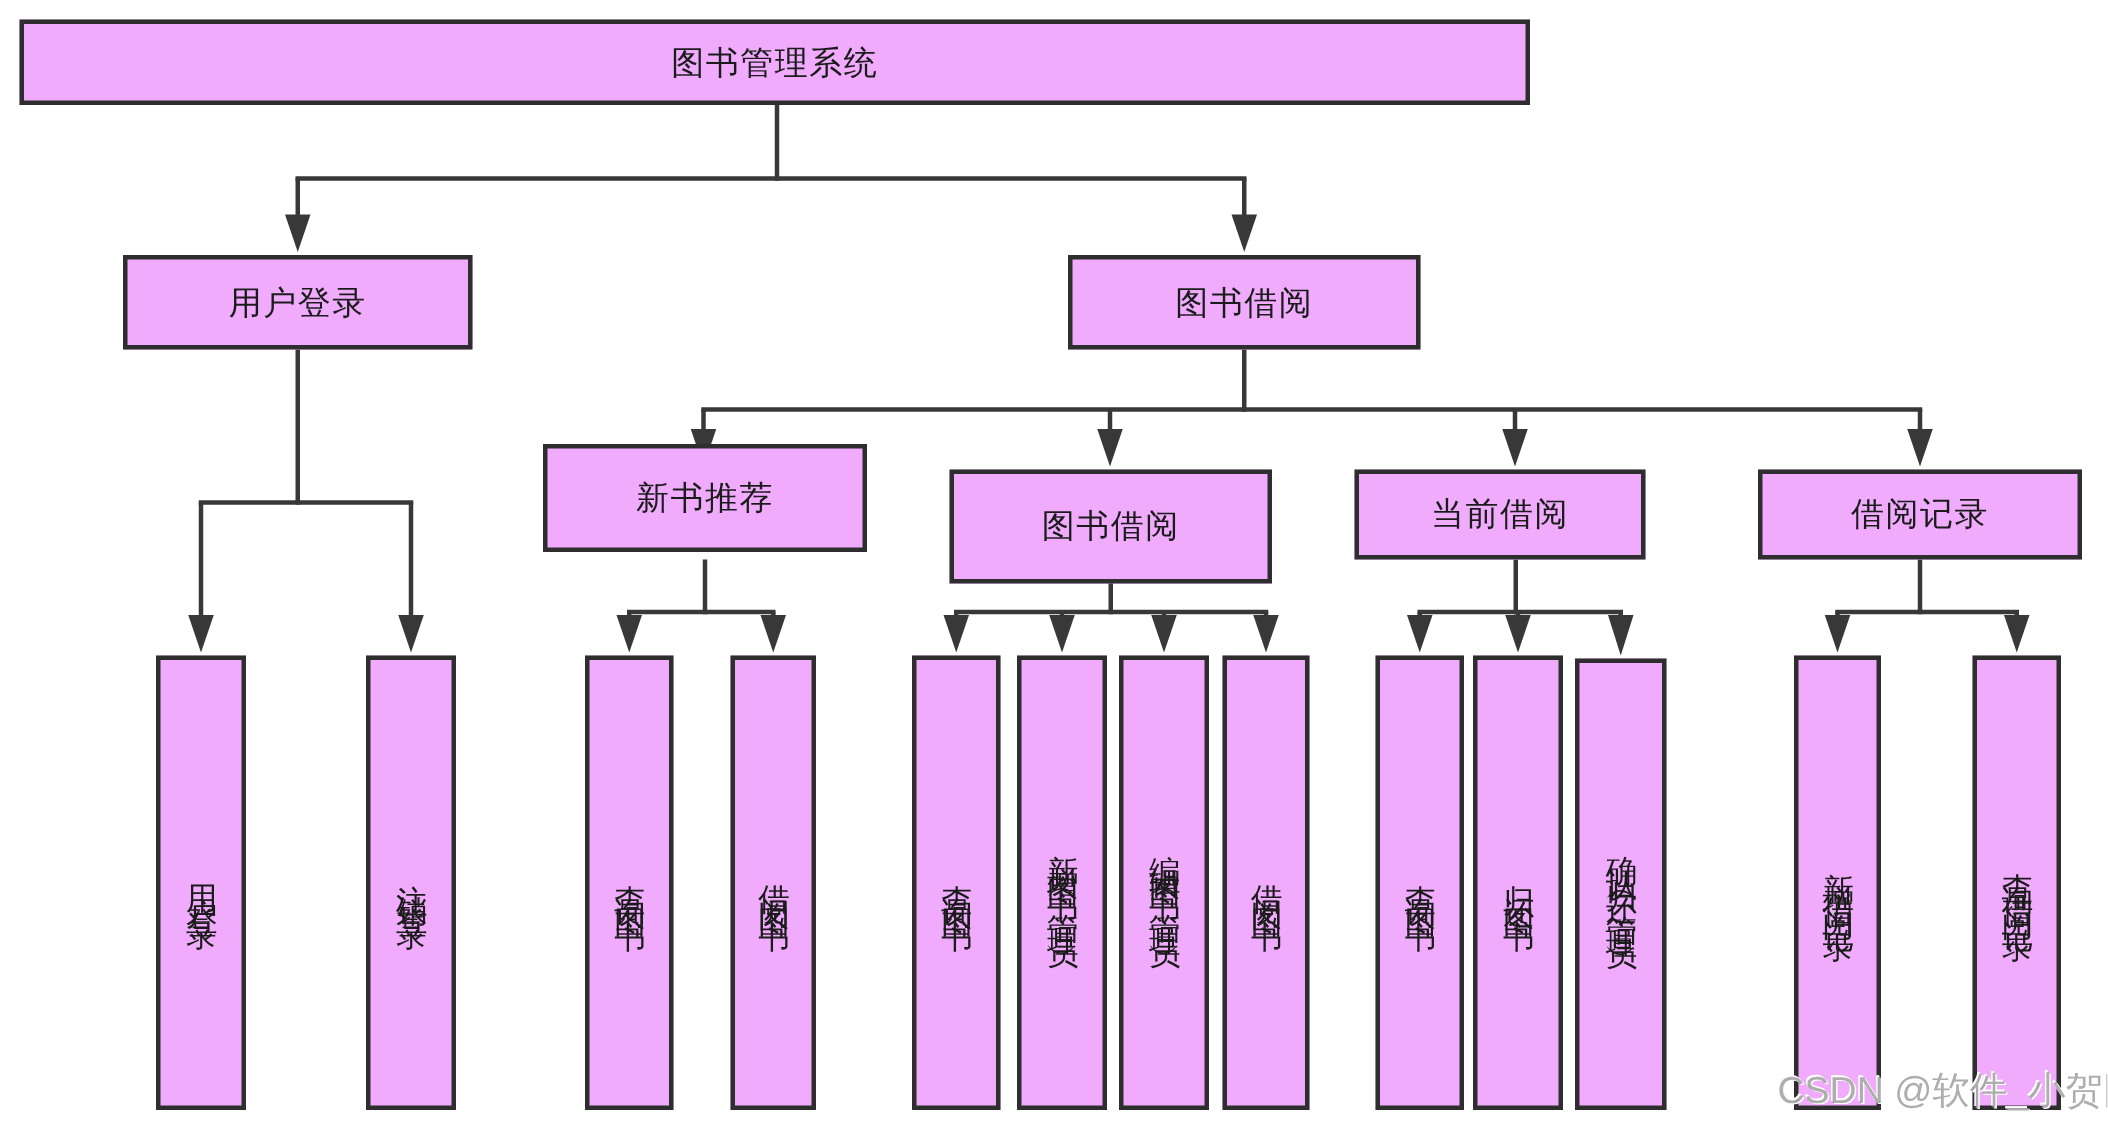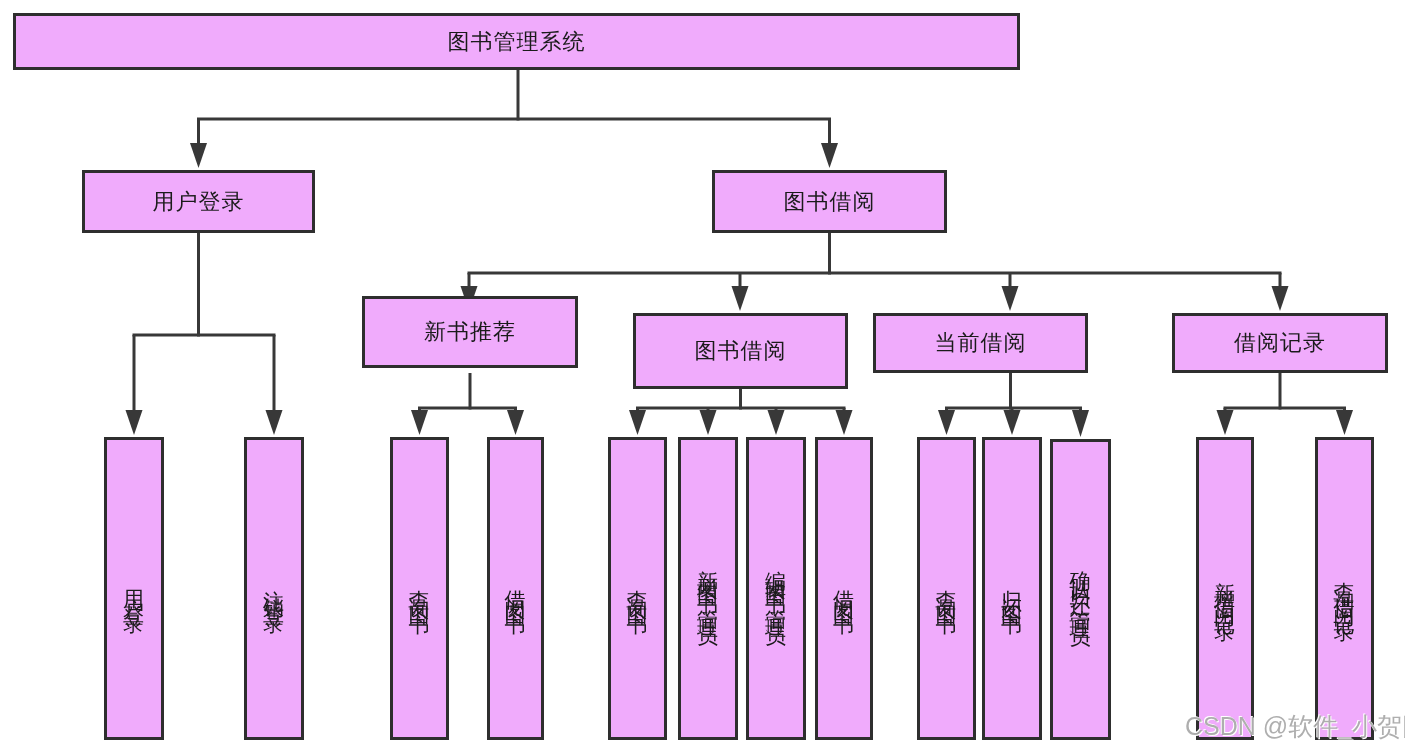--- a/index.html
+++ b/index.html
@@ -137,21 +137,21 @@
   <div class="box vbox" style="left:244px;top:437px;width:60px;height:303px">
     <span class="vtext">注销登录</span>
   </div>
 
   <div class="box" style="left:362px;top:296px;width:216px;height:72px">
     <span>新书推荐</span>
   </div>
   <div class="box" style="left:633px;top:313px;width:215px;height:76px">
     <span>图书借阅</span>
   </div>
-  <div class="box" style="left:873px;top:313px;width:215px;height:60px">
+  <div class="box" style="left:903px;top:313px;width:194px;height:60px">
     <span>当前借阅</span>
   </div>
   <div class="box" style="left:1172px;top:313px;width:216px;height:60px">
     <span>借阅记录</span>
   </div>
 
   <div class="box vbox" style="left:390px;top:437px;width:59px;height:303px">
     <span class="vtext">查询图书</span>
   </div>
   <div class="box vbox" style="left:487px;top:437px;width:57px;height:303px">

